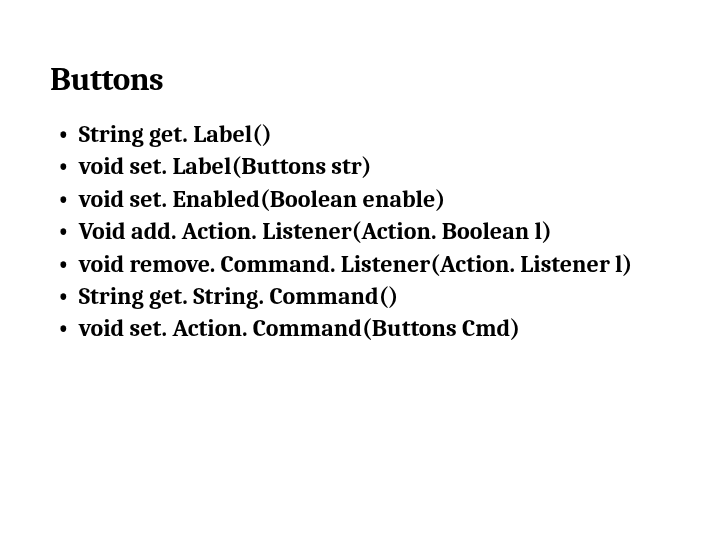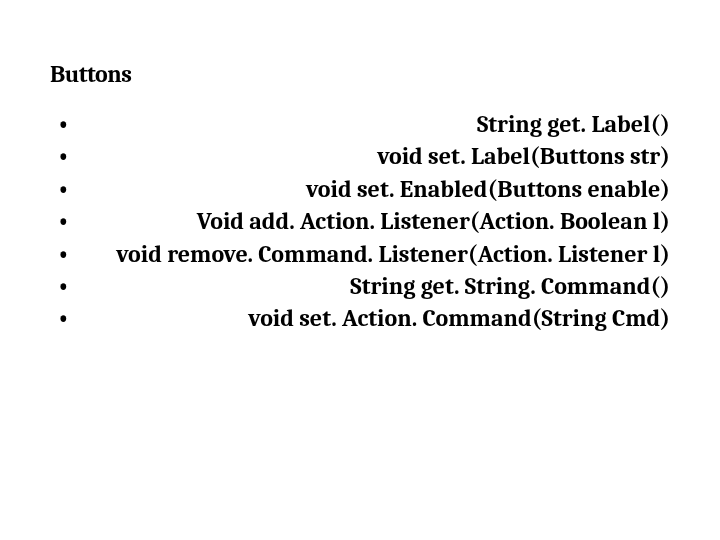--- a/index.html
+++ b/index.html
@@ -9,21 +9,21 @@
     }
     body {
       width: 720px;
       height: 540px;
       background: #ffffff;
       font-family: Cambria, Georgia, "Times New Roman", serif;
       color: #000000;
       padding: 60px 50px 50px 50px;
     }
     .slide-title {
-      font-size: 24px;
+      font-size: 33px;
       font-weight: bold;
       margin-bottom: 20px;
       letter-spacing: -0.5px;
     }
     .bullet-list {
       list-style: none;
       padding-left: 8px;
     }
     .bullet-item {
       font-size: 24px;
@@ -31,50 +31,49 @@
       line-height: 1.35;
       display: flex;
       align-items: flex-start;
     }
     .bullet-dot {
       margin-right: 10px;
       flex-shrink: 0;
     }
     .bullet-text {
       flex: 1;
-      text-align: right;
     }
   </style>
 </head>
 <body>
 
 <h1 class="slide-title">Buttons</h1>
 
 <ul class="bullet-list">
   <li class="bullet-item">
     <span class="bullet-dot">•</span>
     <span class="bullet-text">String get. Label()</span>
   </li>
   <li class="bullet-item">
     <span class="bullet-dot">•</span>
     <span class="bullet-text">void set. Label(Buttons str)</span>
   </li>
   <li class="bullet-item">
     <span class="bullet-dot">•</span>
-    <span class="bullet-text">void set. Enabled(Buttons enable)</span>
+    <span class="bullet-text">void set. Enabled(Boolean enable)</span>
   </li>
   <li class="bullet-item">
     <span class="bullet-dot">•</span>
     <span class="bullet-text">Void add. Action. Listener(Action. Boolean l)</span>
   </li>
   <li class="bullet-item">
     <span class="bullet-dot">•</span>
     <span class="bullet-text">void remove. Command. Listener(Action. Listener l)</span>
   </li>
   <li class="bullet-item">
     <span class="bullet-dot">•</span>
     <span class="bullet-text">String get. String. Command()</span>
   </li>
   <li class="bullet-item">
     <span class="bullet-dot">•</span>
-    <span class="bullet-text">void set. Action. Command(String Cmd)</span>
+    <span class="bullet-text">void set. Action. Command(Buttons Cmd)</span>
   </li>
 </ul>
 
 </body></html>

